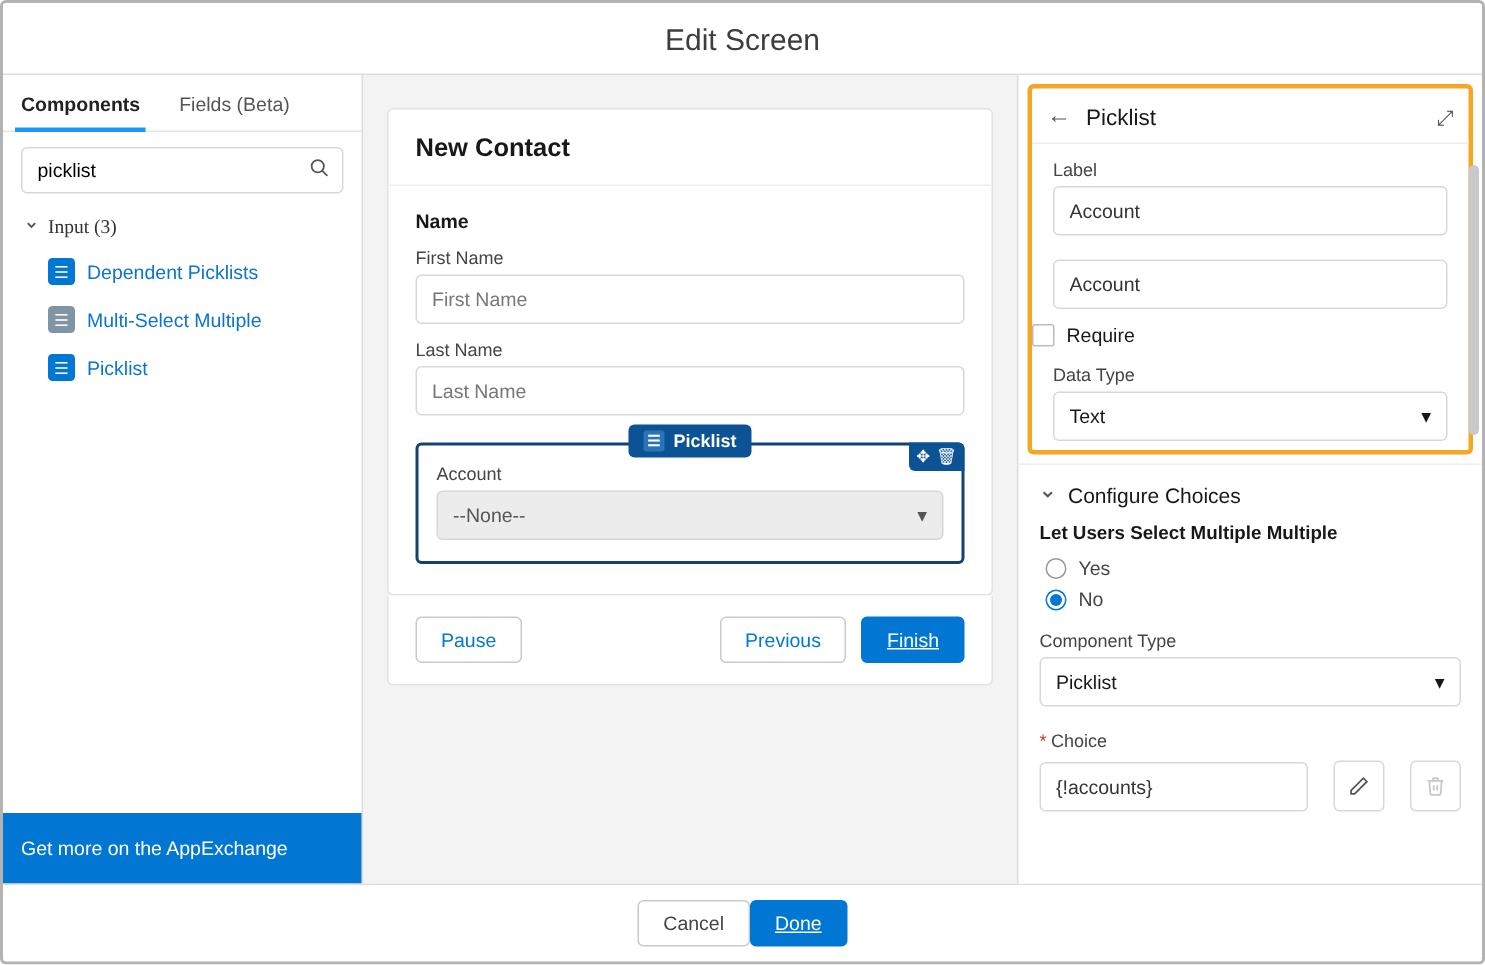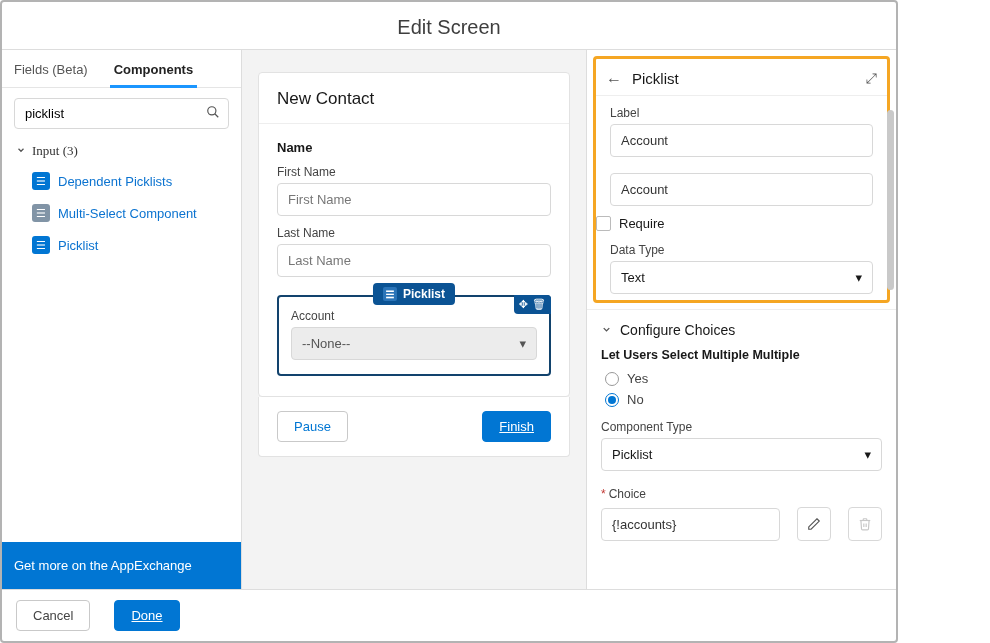--- a/index.html
+++ b/index.html
@@ -1,20 +1,20 @@
 <!DOCTYPE html>
 <html><head>
 <meta charset="utf-8">
 <style>
   * { box-sizing: border-box; }
   html, body { margin: 0; padding: 0; font-family: -apple-system, BlinkMacSystemFont, "Segoe UI", Arial, sans-serif; font-size: 13px; color: #181818; }
-  .app { width: 898px; height: 643px; border: 2px solid #b3b3b3; border-radius: 4px; background: #fff; display: flex; flex-direction: column; overflow: hidden; }
+  .app { width: 990px; height: 643px; border: 2px solid #b3b3b3; border-radius: 4px; background: #fff; display: flex; flex-direction: column; overflow: hidden; }
   .header { text-align: center; padding: 14px 0 10px; font-size: 20px; color: #3e3e3e; border-bottom: 1px solid #ddd; }
   .main { flex: 1 1 auto; display: flex; min-height: 0; }
-  .footer { border-top: 1px solid #ddd; padding: 10px 14px; display: flex; justify-content: flex-start; gap: 24px; }
+  .footer { border-top: 1px solid #ddd; padding: 10px 14px; display: flex; justify-content: center; gap: 0; }
 
   
   .sidebar { width: 240px; border-right: 1px solid #ddd; display: flex; flex-direction: column; }
   .tabs { display: flex; border-bottom: 1px solid #e5e5e5; padding: 0 8px; gap: 18px; }
   .tab { padding: 12px 4px 10px; font-size: 13px; color: #555; cursor: pointer; position: relative; }
   .tab.active { color: #222; font-weight: 600; }
   .tab.active::after { content:""; position:absolute; left:0; right:0; bottom:-1px; height:3px; background:#1b96ff; }
   .search-wrap { padding: 10px 12px; }
   .search { display:flex; align-items:center; border:1px solid #d8d8d8; border-radius:4px; padding:4px 8px; }
   .search input { flex:1; border:0; outline:0; font-size:13px; padding:3px 2px; }
@@ -23,21 +23,21 @@
   .group-head .chev { display:inline-block; transform: rotate(0deg); }
   .comp-list { padding: 2px 0 8px 0; }
   .comp-item { display:flex; align-items:center; gap:8px; padding:7px 12px 7px 30px; color:#0b73d0; font-size:13px; cursor:pointer; }
   .comp-icon { width:18px; height:18px; border-radius:3px; background:#0176d3; display:inline-flex; align-items:center; justify-content:center; color:#fff; font-size:11px; }
   .comp-icon.grey { background:#8194a6; }
   .sidebar-footer { margin-top:auto; background:#0176d3; color:#fff; padding:16px 12px; font-size:13px; cursor:pointer; text-align:left; }
 
   
   .canvas { flex:1; background:#f3f3f3; padding: 22px 16px 8px; min-width:0; display:flex; flex-direction:column; align-items:stretch; }
   .card { background:#fff; border:1px solid #e2e2e2; border-radius:4px; padding:0; }
-  .card-title { font-weight:400; font-size:17px; padding:16px 18px 14px; border-bottom:1px solid #eee; }
+  .card-title { font-weight:700; font-size:17px; padding:16px 18px 14px; border-bottom:1px solid #eee; }
   .card-body { padding: 16px 18px 20px; }
   .section-label { font-weight:600; margin-bottom:10px; }
   .flabel { font-size:12px; color:#444; margin:6px 0 4px; }
   .text-input, .select { width:100%; border:1px solid #d8d8d8; border-radius:4px; padding:8px 10px; font-size:13px; background:#fff; color:#333; }
   .select { display:flex; justify-content:space-between; align-items:center; cursor:pointer; }
   .select.none { background:#ececec; color:#555; }
   .field-block { position:relative; }
   .field-block.selected { border:2px solid #12436d; border-radius:4px; padding:12px 12px 14px; margin-top:18px; }
   .picklist-tag { position:absolute; top:-14px; left:50%; transform:translateX(-50%); background:#0b5394; color:#fff; border-radius:4px; padding:4px 10px; font-size:12px; font-weight:600; display:flex; align-items:center; gap:6px; }
   .picklist-tag .ticon { width:14px; height:14px; background:#2a74b8; border-radius:2px; display:inline-flex; align-items:center; justify-content:center; font-size:10px; }
@@ -78,22 +78,22 @@
 </style>
 </head>
 <body>
 
 <div class="app">
   <div class="header">Edit Screen</div>
   <div class="main">
 
     <div class="sidebar">
       <div class="tabs">
+        <div class="tab active">Components</div>
         <div class="tab">Fields (Beta)</div>
-        <div class="tab active">Components</div>
       </div>
       <div class="search-wrap">
         <div class="search">
           <input value="picklist" style="">
           <span class="sicon">
             <svg width="14" height="14" viewBox="0 0 24 24" fill="none" stroke="currentColor" stroke-width="2">
                 <circle cx="10" cy="10" r="7"></circle>
                 <line x1="21" y1="21" x2="15" y2="15"></line>
               </svg>
           </span>
@@ -107,21 +107,21 @@
         </span>
         <span>Input (3)</span>
       </div>
       <div class="comp-list">
         <div class="comp-item">
           <span class="comp-icon">☰</span>
           <span>Dependent Picklists</span>
         </div>
         <div class="comp-item">
           <span class="comp-icon grey">☰</span>
-          <span>Multi-Select Component</span>
+          <span>Multi-Select Multiple</span>
         </div>
         <div class="comp-item">
           <span class="comp-icon">☰</span>
           <span>Picklist</span>
         </div>
       </div>
       <div class="sidebar-footer">Get more on the AppExchange</div>
     </div>
 
     <div class="canvas">
@@ -147,20 +147,21 @@
             <div class="select none">
               <span>--None--</span>
               <span>▾</span>
             </div>
           </div>
         </div>
       </div>
       <div class="card-actions">
         <button class="btn">Pause</button>
         <div class="right-actions">
+          <button class="btn">Previous</button>
           <button class="btn primary">Finish</button>
         </div>
       </div>
     </div>
 
     <div class="panel">
       <div class="panel-scroll">
         <div class="highlight">
           <div class="panel-head">
             <div class="left">

